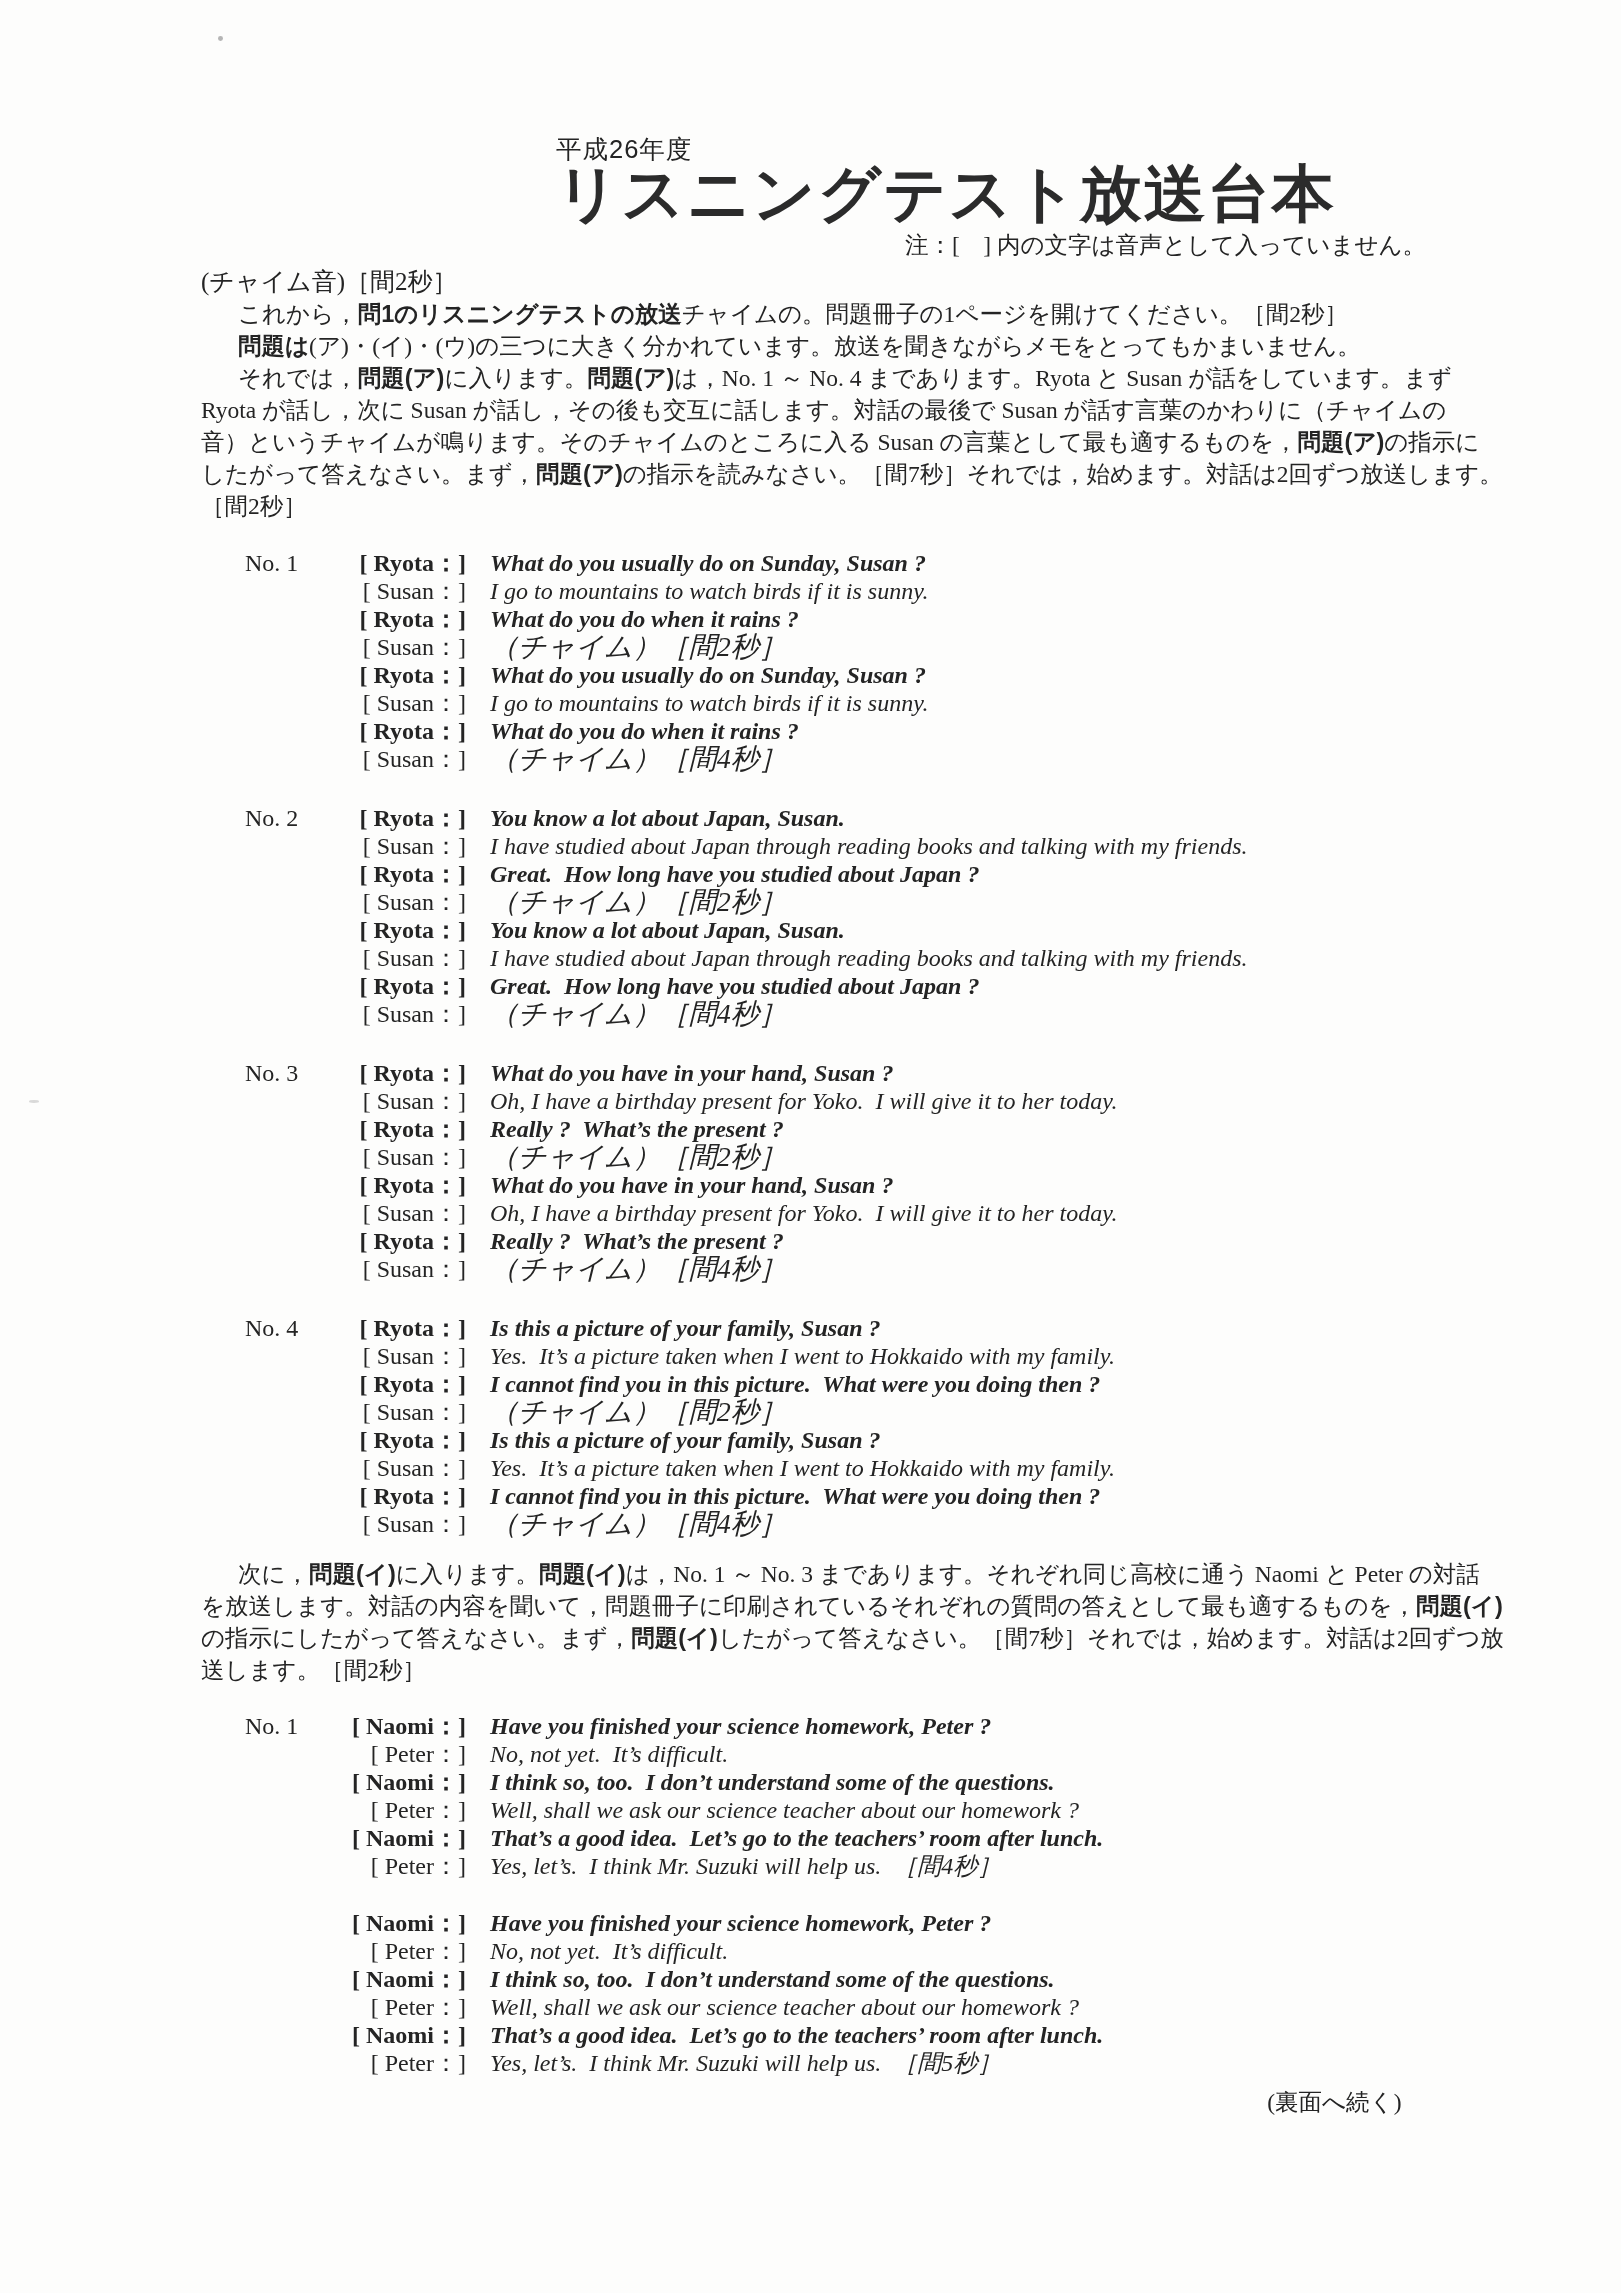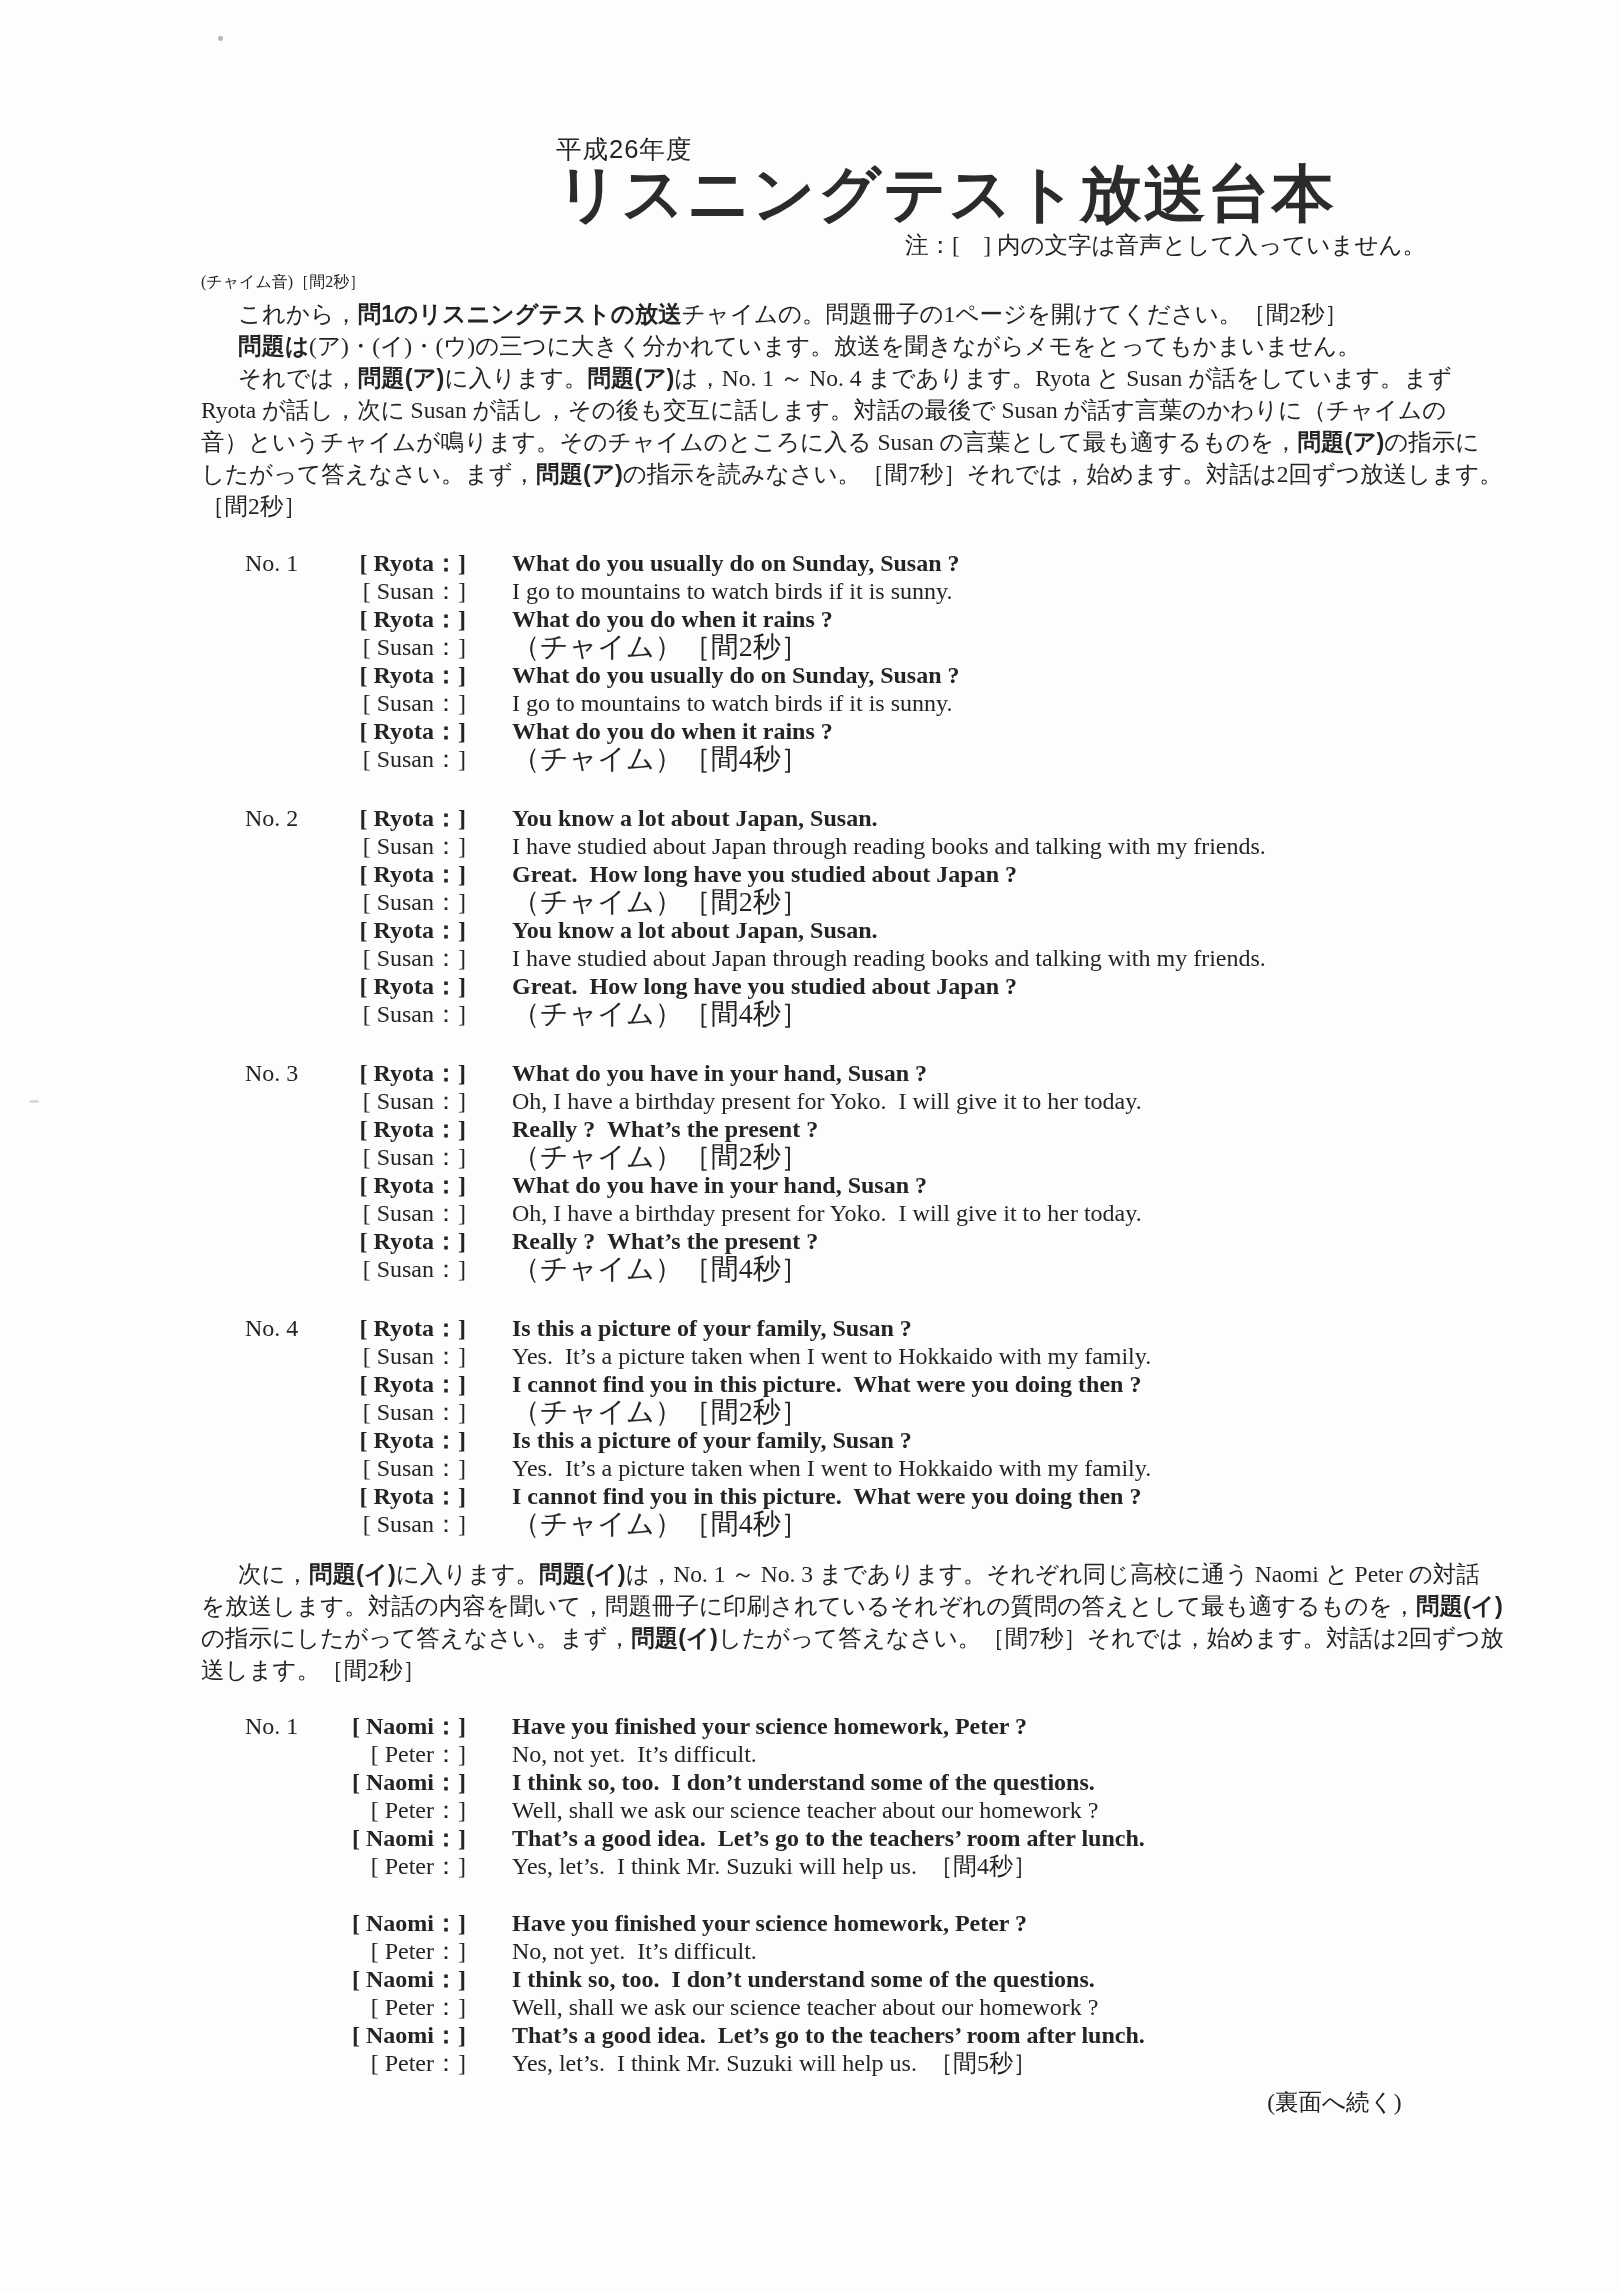--- a/index.html
+++ b/index.html
@@ -27,42 +27,42 @@
     font-size: 62px; line-height: 59px;
     font-weight: bold; letter-spacing: 2px;
     margin: 0; color:#2b2b2b;
   }
   .note {
     text-align: right;
     font-size: 23.5px; line-height: 25.5px;
     margin-top: 9.8px;
   }
   .chime {
-    font-size: 16px; line-height: 32px;
+    font-size: 25px; line-height: 32px;
     margin-top: 7.8px;
   }
   
   .para-line {
     font-size: 23.5px; line-height: 32px;
     white-space: nowrap;
   }
   .para-line .indent { display:inline-block; width:37px; }
   .seg-b {
     font-family: "Liberation Sans", "DejaVu Sans", sans-serif;
     font-weight: bold;
   }
   
   .d-section-a { margin-top: 27.4px; }
   .d-section-b { margin-top: 25.5px; }
   .d-block-gap { margin-top: 31px; }
   .d-block-gap-b { margin-top: 29px; }
   .d-row { display: flex; line-height: 28px; font-size: 24px; }
   .d-no  { flex: 0 0 98px; margin-left: 44px; white-space: nowrap; }
   .d-sp  { flex: 0 0 123px; text-align: right; white-space: nowrap; }
-  .d-tx  { margin-left: 46px; white-space: pre; }
+  .d-tx  { margin-left: 24px; white-space: pre; font-style: italic; }
   .d-bold { font-weight: bold; }
   .d-jp   { font-size: 28px; }
   .pb-para { margin-top: 19.6px; }
   .footer {
     text-align: right;
     font-size: 23.5px; line-height: 25.5px;
     margin-top: 13.7px;
     padding-right: 24.5px;
   }
   

